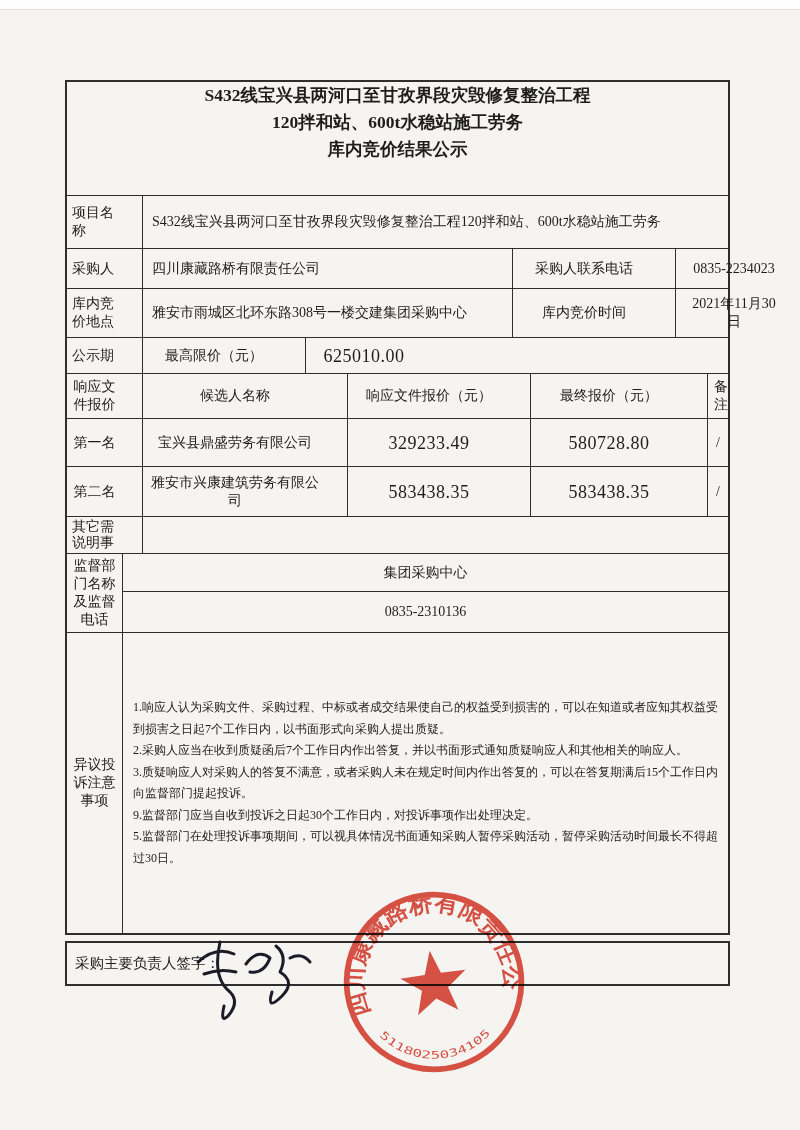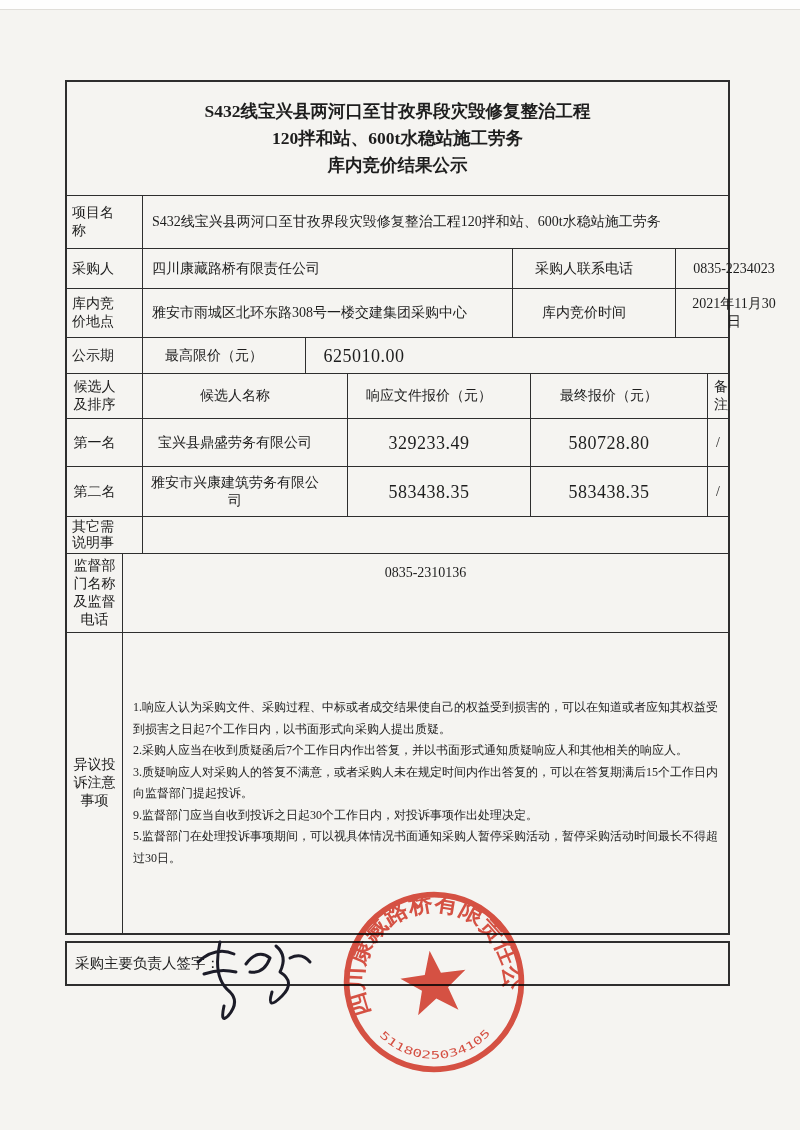--- a/index.html
+++ b/index.html
@@ -13,21 +13,21 @@
   .row.first{border-top:none;}
   .cell{box-sizing:border-box;display:flex;align-items:center;font-size:14px;line-height:18px;
     padding:2px 6px;}
   .cell.bl{border-left:1.5px solid #2e2e2e;margin-left:20px;}
   .lbl{width:55px;flex:0 0 55px;word-break:break-all;justify-content:flex-start;padding:2px 5px;}
   .val{flex:1 1 auto;justify-content:flex-start;padding-left:9px;}
   .lbl2{width:143px;flex:0 0 143px;justify-content:center;text-align:center;}
   .val2{width:117px;flex:0 0 117px;justify-content:center;text-align:center;padding:2px 12px;}
   .ctr{justify-content:center;text-align:center;}
   .num{font-size:18px;letter-spacing:.5px;}
-  .title-row{height:113px;align-items:center;justify-content:center;font-family:Liberation Serif, serif;}
+  .title-row{height:113px;align-items:flex-start;justify-content:center;font-family:Liberation Serif, serif;}
   .title{width:100%;text-align:center;font-weight:bold;font-size:17.5px;line-height:27px;}
   .c-rank{width:55px;flex:0 0 55px;word-break:break-all;justify-content:center;text-align:center;padding:2px 5px;}
   .c-name{width:185px;flex:0 0 185px;justify-content:center;text-align:center;}
   .c-doc{width:163px;flex:0 0 163px;justify-content:center;text-align:center;}
   .c-fin{width:157px;flex:0 0 157px;justify-content:center;text-align:center;}
   .c-rem{flex:1 1 auto;justify-content:center;text-align:center;}
   .sup-right{flex:1 1 auto;display:flex;flex-direction:column;border-left:1.5px solid #2e2e2e;}
   .sup-sub{flex:0 0 37px;display:flex;align-items:center;justify-content:center;font-size:14px;box-sizing:border-box;}
   .sup-sub + .sup-sub{border-top:1.5px solid #2e2e2e;flex:0 0 40px;}
   .objection-cell{flex:1 1 auto;border-left:1.5px solid #2e2e2e;display:flex;flex-direction:column;
@@ -75,21 +75,21 @@
       <div class="cell val2 bl">2021年11月30日</div>
     </div>
 
     <div class="row" style="height:36px">
       <div class="cell lbl">公示期</div>
       <div class="cell lbl2 bl">最高限价（元）</div>
       <div class="cell val2 bl num">625010.00</div>
     </div>
 
     <div class="row" style="height:45px">
-      <div class="cell c-rank">候选人及排序</div>
+      <div class="cell c-rank">响应文件报价</div>
       <div class="cell c-name bl">候选人名称</div>
       <div class="cell c-doc bl">响应文件报价（元）</div>
       <div class="cell c-fin bl">最终报价（元）</div>
       <div class="cell c-rem bl">备注</div>
     </div>
 
     <div class="row" style="height:48px">
       <div class="cell c-rank">第一名</div>
       <div class="cell c-name bl">宝兴县鼎盛劳务有限公司</div>
       <div class="cell c-doc bl num">329233.49</div>
@@ -106,20 +106,21 @@
     </div>
 
     <div class="row" style="height:37px">
       <div class="cell lbl" style="line-height:16px">其它需说明事</div>
       <div class="cell val bl"></div>
     </div>
 
     <div class="row" style="height:79px">
       <div class="cell lbl ctr">监督部门名称及监督电话</div>
       <div class="sup-right">
+        <div class="sup-sub">集团采购中心</div>
         <div class="sup-sub">0835-2310136</div>
       </div>
     </div>
 
     <div class="row" style="height:301px">
       <div class="cell lbl ctr" style="padding:2px 5px">异议投诉注意事项</div>
       <div class="objection-cell">
         <p>1.响应人认为采购文件、采购过程、中标或者成交结果使自己的权益受到损害的，可以在知道或者应知其权益受到损害之日起7个工作日内，以书面形式向采购人提出质疑。</p>
         <p>2.采购人应当在收到质疑函后7个工作日内作出答复，并以书面形式通知质疑响应人和其他相关的响应人。</p>
         <p>3.质疑响应人对采购人的答复不满意，或者采购人未在规定时间内作出答复的，可以在答复期满后15个工作日内向监督部门提起投诉。</p>

